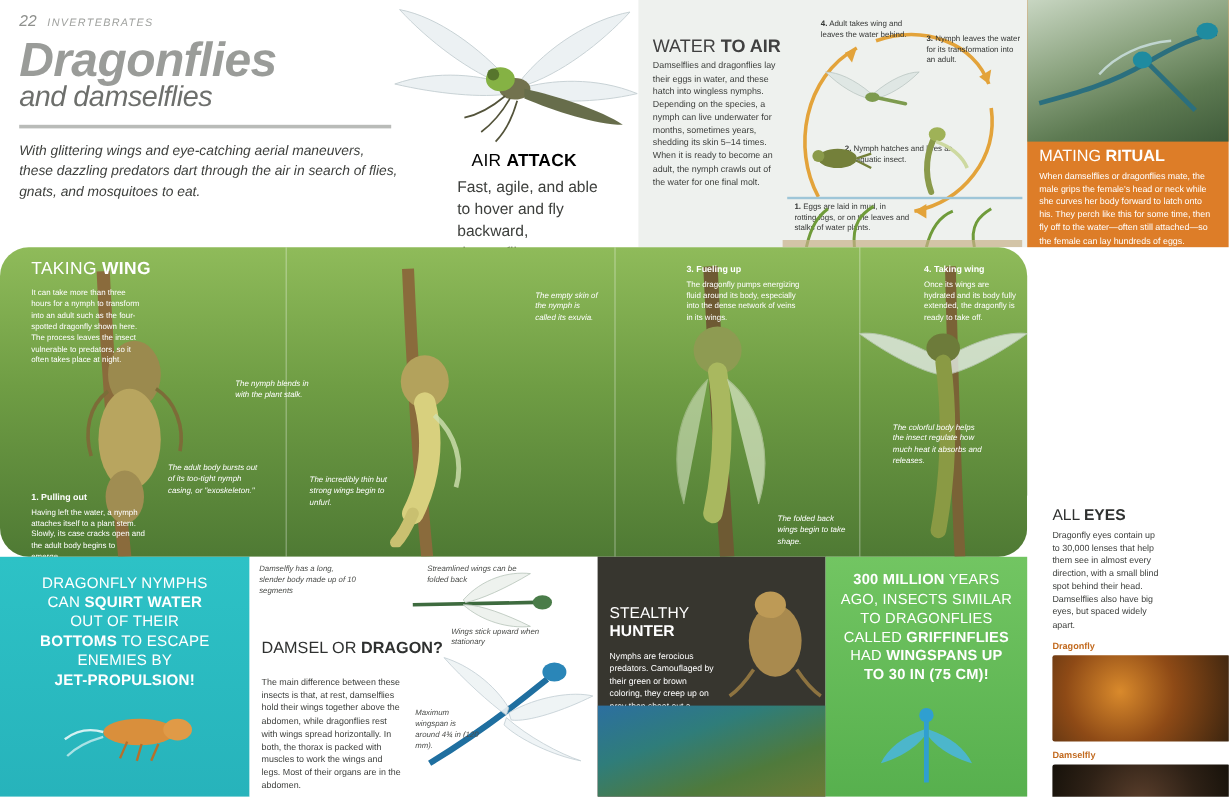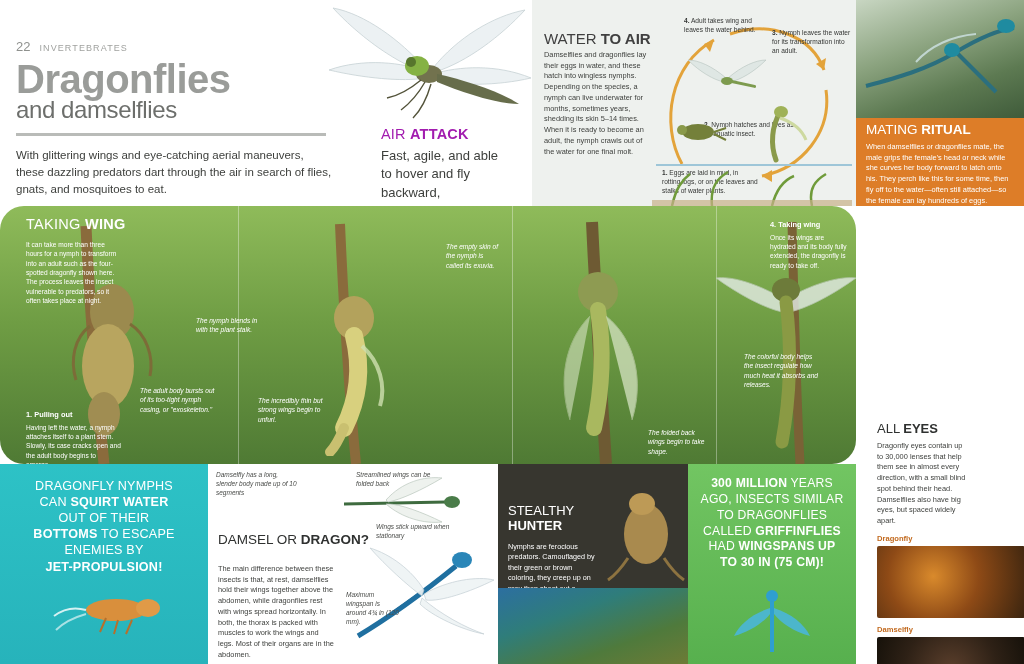--- a/index.html
+++ b/index.html
@@ -10,22 +10,22 @@
     overflow: hidden;
   }
   .page {
     position: relative;
     width: 1024px; height: 664px;
     background: #fff;
   }
 
   
   .title-block {
-    position: absolute; left: 0; top: 15px; width: 358px; height: 206px;
-    background: #ffffff; padding: 24px 14px 0 16px;
+    position: absolute; left: 0; top: 0; width: 358px; height: 206px;
+    background: #ffffff; padding: 10px 14px 0 16px; font-style: italic;
   }
   .folio {
     display: flex; align-items: baseline; gap: 9px;
     color: #a0a29f; font-size: 9px; letter-spacing: 1.1px;
   }
   .folio .num { font-size: 13px; color: #8f918e; letter-spacing: 0; }
   .title-main {
     margin-top: 6px;
     font-size: 40px; line-height: 0.95;
     color: #9a9c99; font-weight: bold; letter-spacing: -0.5px;
@@ -44,21 +44,21 @@
 
   
   .specimen-top {
     position: absolute; left: 305px; top: 0px; width: 250px; height: 140px;
     pointer-events: none;
   }
   .air-attack {
     position: absolute; left: 381px; top: 126px; width: 118px;
   }
   .air-attack h3 {
-    font-size: 14.5px; color: #a21caf; font-weight: normal; letter-spacing: .2px;
+    font-size: 14.5px; color: #000000; font-weight: normal; letter-spacing: .2px; margin-left: 12px;
   }
   .air-attack h3 b { font-weight: bold; }
   .air-attack p {
     margin-top: 5px; font-size: 13px; line-height: 1.42; color: #3d3f3c;
   }
 
   
   .water-panel {
     position: absolute; left: 532px; top: 0; width: 324px; height: 206px;
     background: #eef1ee;
@@ -327,20 +327,24 @@
       <ellipse cx="70" cy="44" rx="14" ry="12" fill="#6d7b3a"></ellipse>
       <path d="M70 56 C 76 104, 74 152, 66 196" stroke="#8a9a44" stroke-width="13" fill="none" stroke-linecap="round"></path>
     </svg>
 
     <div class="secthead" style="left:26px; top:10px;"><span>TAKING </span><b>WING</b></div>
     <div class="cap" style="left:26px; top:34px; width:96px;">It can take more than three hours for a nymph to transform into an adult such as the four-spotted dragonfly shown here. The process leaves the insect vulnerable to predators, so it often takes place at night.</div>
 
     <div class="cap" style="left:26px; top:204px; width:96px;">
       <span class="ttl"><span>1.</span> <span>Pulling out</span></span>
       <span>Having left the water, a nymph attaches itself to a plant stem. Slowly, its case cracks open and the adult body begins to emerge.</span>
+    </div>
+    <div class="cap" style="left:572px; top:14px; width:96px;">
+      <span class="ttl"><span>3.</span> <span>Fueling up</span></span>
+      <span>The dragonfly pumps energizing fluid around its body, especially into the dense network of veins in its wings.</span>
     </div>
     <div class="cap" style="left:770px; top:14px; width:80px;">
       <span class="ttl"><span>4.</span> <span>Taking wing</span></span>
       <span>Once its wings are hydrated and its body fully extended, the dragonfly is ready to take off.</span>
     </div>
 
     <div class="cap ital" style="left:196px; top:110px; width:70px;">The nymph blends in with the plant stalk.</div>
     <div class="cap ital" style="left:140px; top:180px; width:76px;">The adult body bursts out of its too-tight nymph casing, or "exoskeleton."</div>
     <div class="cap ital" style="left:258px; top:190px; width:82px;">The incredibly thin but strong wings begin to unfurl.</div>
     <div class="cap ital" style="left:446px; top:36px; width:56px;">The empty skin of the nymph is called its exuvia.</div>

